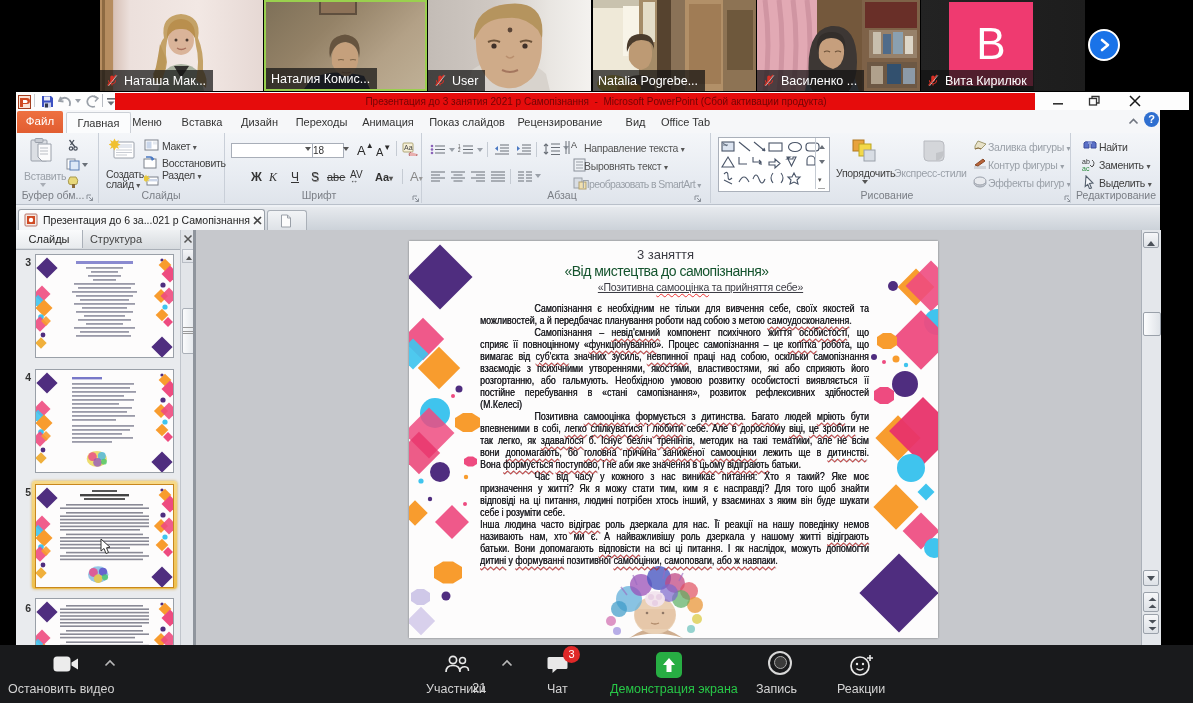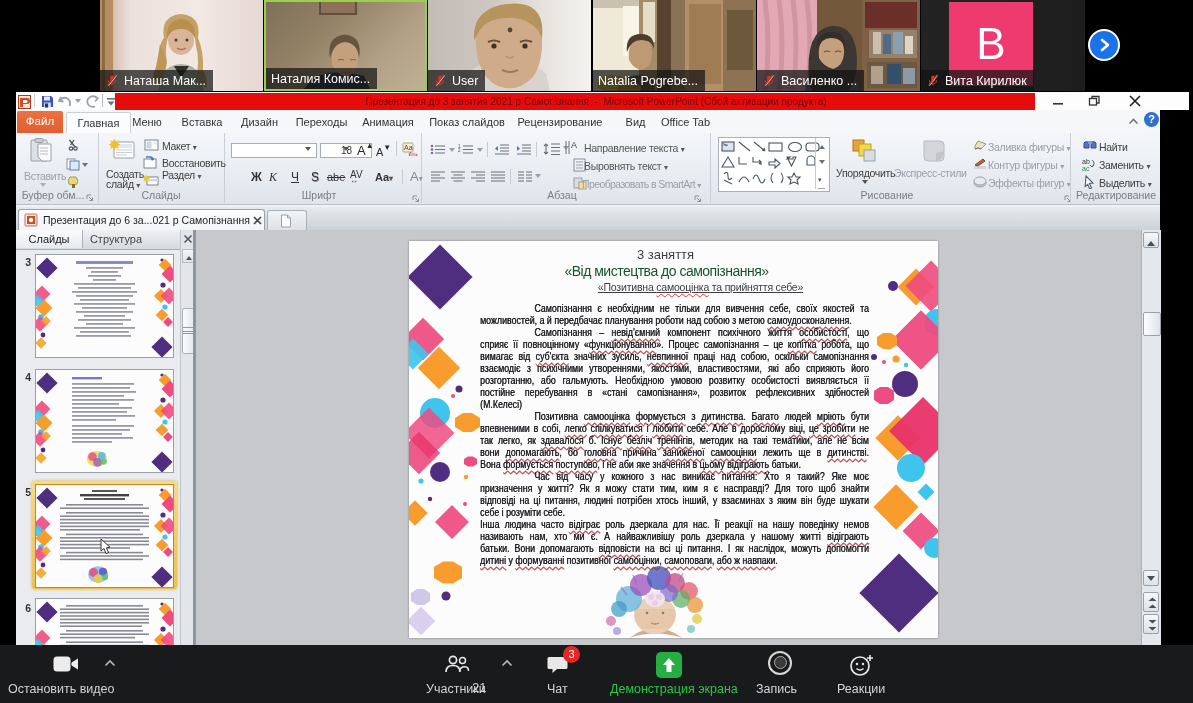--- a/index.html
+++ b/index.html
@@ -350,21 +350,21 @@
           <rect x="3" y="5" width="11" height="2.4" fill="#ccd6e8"></rect>
           <path d="M2 0.5 l1 2 2-1 -1 2 2 1 -2 1 1 2 -2-1 -1 2 -1-2 -2 1 1-2 -2-1 2-1 -1-2 2 1 z" fill="#e8c83a"></path>
         </svg>
       <div class="abs rlbl" style="left:64px;top:36px;">Раздел <span style="font-size:8px;color:#555;">▾</span></div>
       <div class="abs glabel" style="left:0;width:126px;">Слайды</div>
     </div>
 
     <div class="rgroup" style="left:208px;width:197px;">
       <div class="abs" style="left:7px;top:10px;width:84px;height:13px;background:#fff;border:1px solid #a8aeb8;"></div>
       <div class="abs" style="left:81px;top:14px;width:0;height:0;border:3px solid transparent;border-top:4px solid #555;"></div>
-      <div class="abs" style="left:96px;top:10px;width:30px;height:13px;background:#fff;border:1px solid #a8aeb8;font-size:10px;color:#333;padding-left:20px;line-height:13px;">18</div>
+      <div class="abs" style="left:88px;top:10px;width:30px;height:13px;background:#fff;border:1px solid #a8aeb8;font-size:10px;color:#333;padding-left:0;line-height:13px;">18</div>
       <div class="abs" style="left:119px;top:14px;width:0;height:0;border:3px solid transparent;border-top:4px solid #555;"></div>
       <div class="abs" style="left:133px;top:8px;font-size:13px;color:#2a2a2a;">А<span style="font-size:8px;vertical-align:7px;">▲</span></div>
       <div class="abs" style="left:152px;top:10px;font-size:11px;color:#2a2a2a;">А<span style="font-size:8px;vertical-align:6px;">▼</span></div>
       <div class="abs" style="left:172px;top:8px;width:1px;height:15px;background:#c5cbd3;"></div>
       <svg class="abs" style="left:178px;top:9px;" width="16" height="14" viewBox="0 0 16 14">
           <rect x="1" y="1" width="10" height="9" rx="1" fill="#f6f0d8" stroke="#b0a878"></rect>
           <text x="2" y="8" font-size="7" fill="#444">Аа</text>
           <path d="M9 10 a4 3 0 1 0 6 2" fill="#e8b0b0" stroke="#b86a6a"></path>
         </svg>
       <div class="abs" style="top:37px;left:27px;font-size:12px;font-weight:bold;color:#333;">Ж</div>

